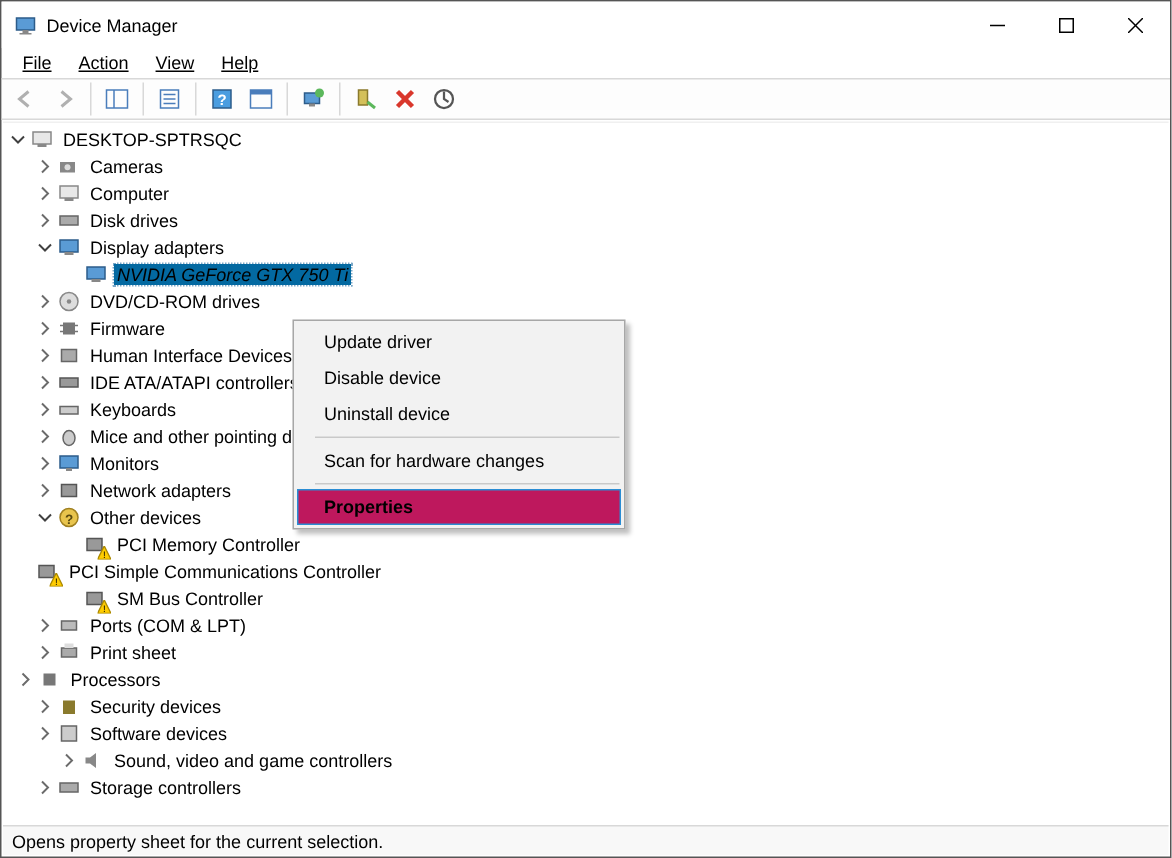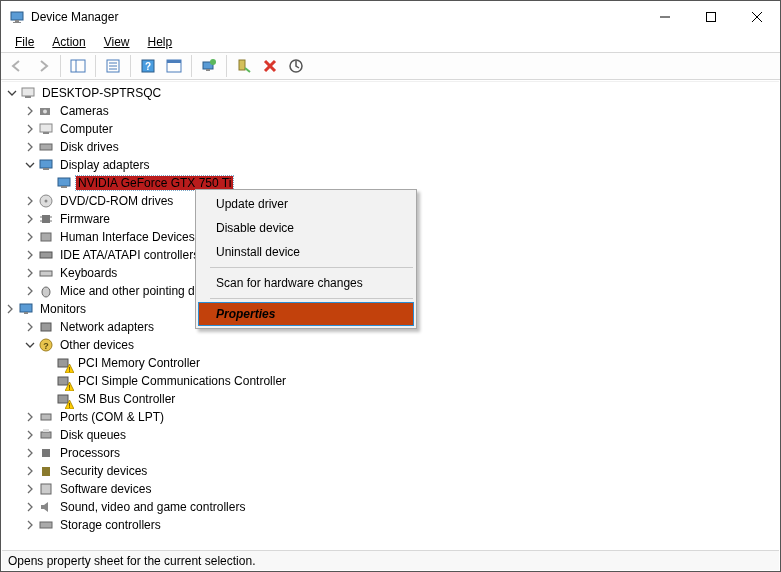--- a/index.html
+++ b/index.html
@@ -88,61 +88,61 @@
     color:#6b6b6b;
   }
   .twisty.open { color:#404040; }
   .node-icon {
     width:16px; height:16px;
     display:flex; align-items:center; justify-content:center;
     margin-right:4px;
     position:relative;
   }
   .row.sel .label {
-    background:#b91c1c;
+    background:#0369a1;
     outline:1px dotted #7aa7c7;
+    font-style:italic;
   }
   .label { padding:0 2px; }
   
   .tree::-webkit-scrollbar { width:17px; }
   .tree::-webkit-scrollbar-track { background:#f0f0f0;}
   .tree::-webkit-scrollbar-thumb { background:#c2c2c2;}
   
   .statusbar {
     position:absolute;
     left:1px; right:1px; bottom:1px;
     height:20px;
     border-top:1px solid #d8d8d8;
     display:flex; align-items:center;
     padding-left:6px;
     background:#f8f8f8;
   }
   
   .context-menu {
     position:absolute;
-    left:194px; top:188px;
+    left:194px; top:212px;
     width:222px;
     background:#f2f2f2;
     border:1px solid #a7a7a7;
     box-shadow: 3px 3px 3px rgba(0,0,0,0.25);
     padding:2px;
     z-index:10;
   }
   .ctx-item {
     height:24px;
     display:flex; align-items:center;
     padding-left:18px;
     font-size:12px;
   }
   .ctx-item.hover {
-    background:#c2410c;
+    background:#be185d;
     border:1px solid #2a8dd4;
     padding-left:17px;
     font-weight:bold;
-    font-style:italic;
   }
   .ctx-sep {
     height:1px;
     background:#c9c9c9;
     margin:3px 1px 3px 12px;
   }
   
   .warn-badge {
     position:absolute;
     right:-2px; bottom:-2px;
@@ -417,21 +417,21 @@
             <path d="M3 1 L7 5 L3 9" fill="none" stroke="currentColor" stroke-width="1.3"></path>
           </svg>
         </span>
       <span class="node-icon">
           <svg width="16" height="16">
             <ellipse cx="8" cy="9" rx="4" ry="5" fill="#ccc" stroke="#666"></ellipse>
           </svg>
         </span>
       <span class="label">Mice and other pointing devices</span>
     </div>
-    <div class="row" style="">
+    <div class="row" style="padding-left:20px">
       <span class="twisty">
           <svg width="10" height="10">
             <path d="M3 1 L7 5 L3 9" fill="none" stroke="currentColor" stroke-width="1.3"></path>
           </svg>
         </span>
       <span class="node-icon">
           <svg width="16" height="16">
             <rect x="2" y="3" width="12" height="8" fill="#5a9bd5" stroke="#2d5c8a"></rect>
             <rect x="6" y="11" width="4" height="2" fill="#888"></rect>
           </svg>
@@ -471,21 +471,21 @@
           <svg width="16" height="16">
             <rect x="2" y="4" width="10" height="8" fill="#999" stroke="#555"></rect>
           </svg>
           <svg class="warn-badge" viewBox="0 0 10 10">
             <polygon points="5,0 10,10 0,10" fill="#ffcc00" stroke="#aa8800"></polygon>
             <text x="5" y="9" font-size="7" text-anchor="middle" fill="#000">!</text>
           </svg>
         </span>
       <span class="label">PCI Memory Controller</span>
     </div>
-    <div class="row" style="padding-left:54px">
+    <div class="row" style="padding-left:22px">
       <span class="node-icon">
           <svg width="16" height="16">
             <rect x="2" y="4" width="10" height="8" fill="#999" stroke="#555"></rect>
           </svg>
           <svg class="warn-badge" viewBox="0 0 10 10">
             <polygon points="5,0 10,10 0,10" fill="#ffcc00" stroke="#aa8800"></polygon>
             <text x="5" y="9" font-size="7" text-anchor="middle" fill="#000">!</text>
           </svg>
         </span>
       <span class="label">PCI Simple Communications Controller</span>
@@ -521,23 +521,23 @@
           <svg width="10" height="10">
             <path d="M3 1 L7 5 L3 9" fill="none" stroke="currentColor" stroke-width="1.3"></path>
           </svg>
         </span>
       <span class="node-icon">
           <svg width="16" height="16">
             <rect x="3" y="5" width="10" height="6" fill="#aaa" stroke="#666"></rect>
             <rect x="5" y="2" width="6" height="3" fill="#ddd"></rect>
           </svg>
         </span>
-      <span class="label">Disk queues</span>
-    </div>
-    <div class="row" style="padding-left:20px">
+      <span class="label">Print sheet</span>
+    </div>
+    <div class="row" style="padding-left:7px">
       <span class="twisty">
           <svg width="10" height="10">
             <path d="M3 1 L7 5 L3 9" fill="none" stroke="currentColor" stroke-width="1.3"></path>
           </svg>
         </span>
       <span class="node-icon">
           <svg width="16" height="16">
             <rect x="4" y="4" width="8" height="8" fill="#777"></rect>
           </svg>
         </span>
@@ -562,21 +562,21 @@
             <path d="M3 1 L7 5 L3 9" fill="none" stroke="currentColor" stroke-width="1.3"></path>
           </svg>
         </span>
       <span class="node-icon">
           <svg width="16" height="16">
             <rect x="3" y="3" width="10" height="10" fill="#ccc" stroke="#666"></rect>
           </svg>
         </span>
       <span class="label">Software devices</span>
     </div>
-    <div class="row" style="padding-left:20px">
+    <div class="row" style="padding-left:36px">
       <span class="twisty">
           <svg width="10" height="10">
             <path d="M3 1 L7 5 L3 9" fill="none" stroke="currentColor" stroke-width="1.3"></path>
           </svg>
         </span>
       <span class="node-icon">
           <svg width="16" height="16">
             <path d="M3 6h3l4-3v10l-4-3H3z" fill="#888"></path>
           </svg>
         </span>

